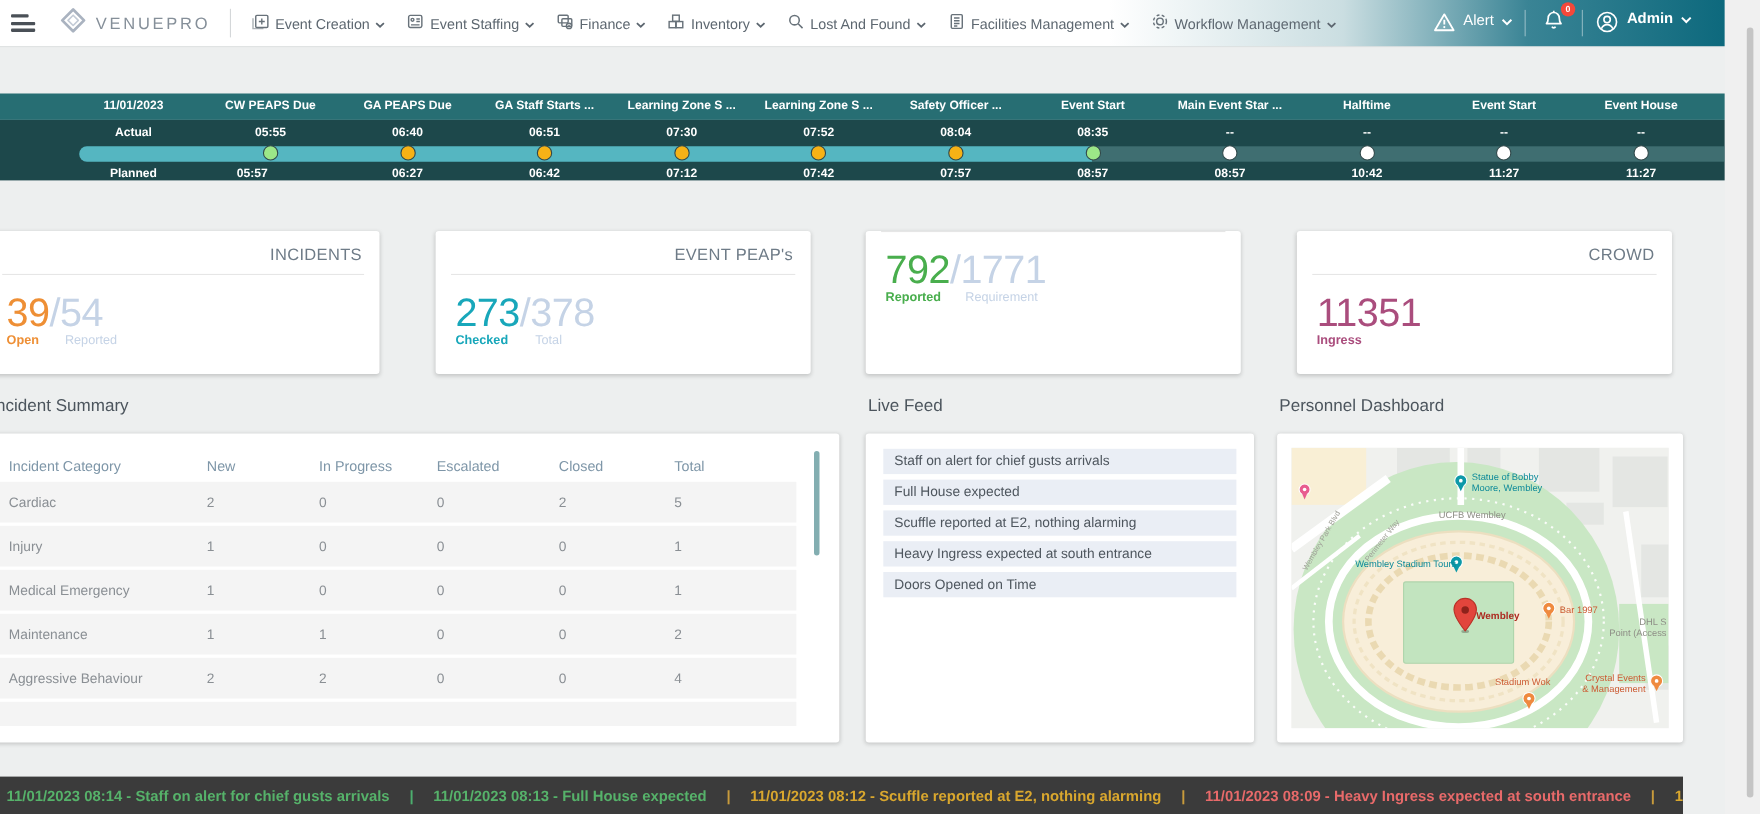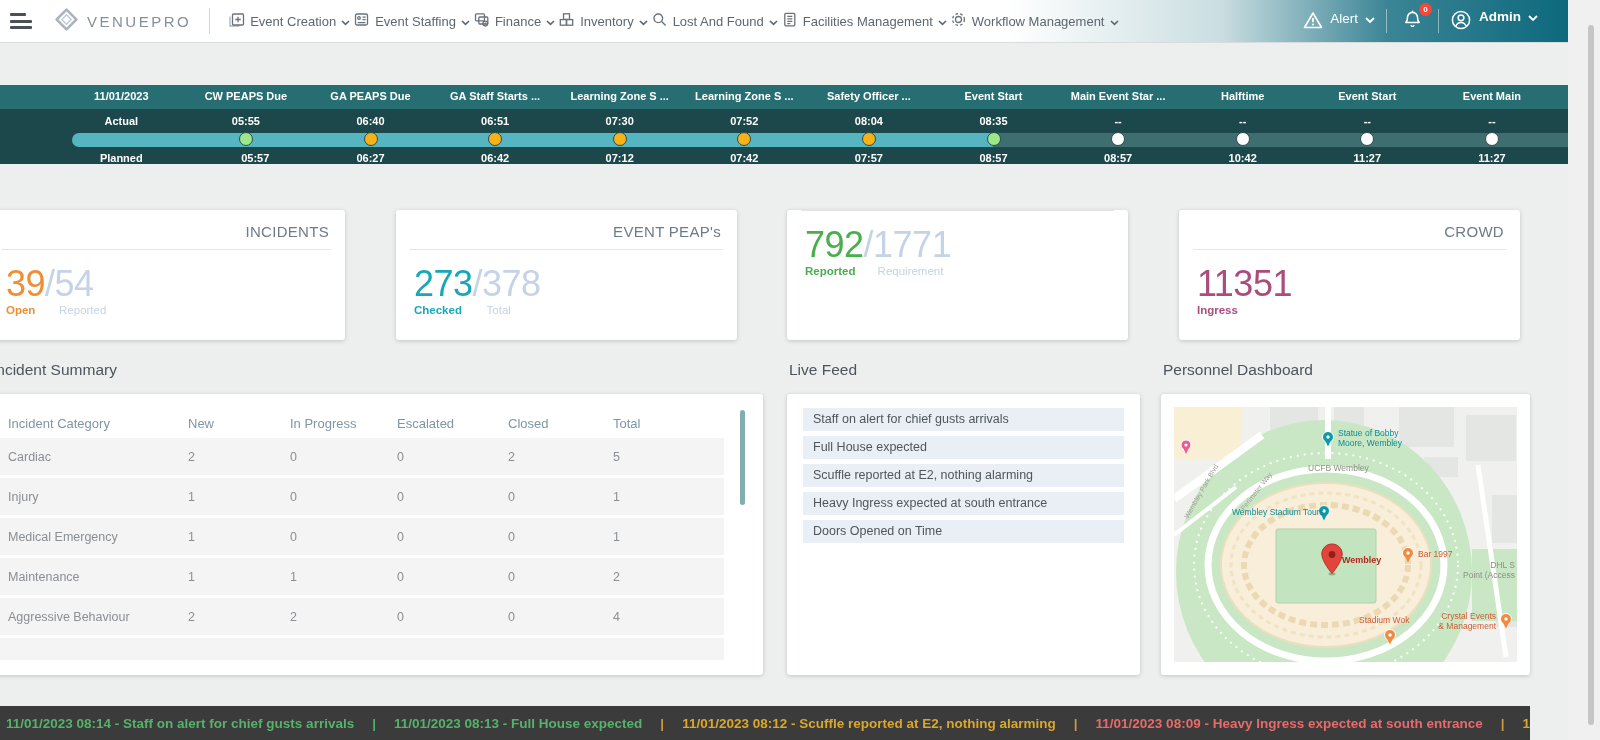--- a/index.html
+++ b/index.html
@@ -19,21 +19,21 @@
     position:absolute; right:0; top:0; width:560px; height:42px;
     background:linear-gradient(to right, rgba(255,255,255,0) 0%, rgba(193,216,220,.85) 38%, #3a8495 68%, #0d697d 100%);
   }
   .nav-left { position:absolute; left:8px; top:0; height:42px; display:flex; align-items:center; gap:14px; }
   .hamburger { display:flex; flex-direction:column; gap:3.5px; cursor:pointer; padding:4px 2px; }
   .hamburger span { display:block; height:3px; background:#4a5057; border-radius:1px; }
   .hamburger .b1 { width:16px; } .hamburger .b2 { width:22px; } .hamburger .b3 { width:22px; }
   .brand { display:flex; align-items:center; gap:8px; margin-left:6px; }
   .brand-name { font-size:15px; letter-spacing:2.5px; color:#858f99; font-weight:400; }
   .nav-sep { width:1px; height:26px; background:#d4d7d9; margin:0 4px; }
-  .nav-items { display:flex; align-items:center; gap:3px; }
+  .nav-items { display:flex; align-items:center; gap:19px; }
   .nav-item { display:flex; align-items:center; gap:5px; cursor:pointer; color:#5d6770; font-size:13px; white-space:nowrap; }
   .nav-item svg.mi { stroke:#68727a; }
   .chev { color:#5d6770; margin-top:1px; }
   .nav-right { position:absolute; right:30px; top:0; height:42px; display:flex; align-items:center; gap:11px; color:#fff; }
   .nav-right .vsep { width:1px; height:24px; background:rgba(255,255,255,.45); }
   .alert-btn, .admin-btn { display:flex; align-items:flex-start; gap:7px; cursor:pointer; font-size:13.5px; }
   .bell-wrap { position:relative; cursor:pointer; padding:2px 4px; }
   .badge {
     position:absolute; top:-4px; right:-5px; min-width:13px; height:13px; border-radius:7px;
     background:#f4483a; color:#fff; font-size:8px; line-height:13px; text-align:center; padding:0 3px; font-weight:700;
@@ -246,30 +246,30 @@
     <div class="tl-cell" style="left: 183.6px; width: 124.6px;">CW PEAPS Due</div>
     <div class="tl-cell" style="left: 308.2px; width: 124.6px;">GA PEAPS Due</div>
     <div class="tl-cell" style="left: 432.8px; width: 124.6px;">GA Staff Starts ...</div>
     <div class="tl-cell" style="left: 557.4px; width: 124.6px;">Learning Zone S ...</div>
     <div class="tl-cell" style="left: 682px; width: 124.6px;">Learning Zone S ...</div>
     <div class="tl-cell" style="left: 806.6px; width: 124.6px;">Safety Officer ...</div>
     <div class="tl-cell" style="left: 931.2px; width: 124.6px;">Event Start</div>
     <div class="tl-cell" style="left: 1055.8px; width: 124.6px;">Main Event Star ...</div>
     <div class="tl-cell" style="left: 1180.4px; width: 124.6px;">Halftime</div>
     <div class="tl-cell" style="left: 1305px; width: 124.6px;">Event Start</div>
-    <div class="tl-cell" style="left: 1429.6px; width: 124.6px;">Event Main</div>
+    <div class="tl-cell" style="left: 1429.6px; width: 124.6px;">Event House</div>
   </div>
 <div class="tl-body" id="tlBody">
   <div class="tl-bar done" style="left:72px;width:921px;"></div>
   <div class="tl-bar future" style="left:993px;width:575px;"></div>
   <div class="tl-progress"></div>
 <div class="tl-cell tl-actual" style="left: 59px; width: 124.6px;">Actual</div>
     <div class="tl-cell tl-planned" style="left: 59px; width: 124.6px;">Planned</div>
     <div class="tl-cell tl-actual" style="left: 183.6px; width: 124.6px;">05:55</div>
-    <div class="tl-cell tl-planned" style="left: 193px; width: 124.6px; text-align: center;">05:57</div>
+    <div class="tl-cell tl-planned" style="left: 167px; width: 124.6px; text-align: center;">05:57</div>
     <div class="tl-dot complete" style="left: 238.9px;"></div>
     <div class="tl-cell tl-actual" style="left: 308.2px; width: 124.6px;">06:40</div>
     <div class="tl-cell tl-planned" style="left: 308.2px; width: 124.6px;">06:27</div>
     <div class="tl-dot delayed" style="left: 363.5px;"></div>
     <div class="tl-cell tl-actual" style="left: 432.8px; width: 124.6px;">06:51</div>
     <div class="tl-cell tl-planned" style="left: 432.8px; width: 124.6px;">06:42</div>
     <div class="tl-dot delayed" style="left: 488.1px;"></div>
     <div class="tl-cell tl-actual" style="left: 557.4px; width: 124.6px;">07:30</div>
     <div class="tl-cell tl-planned" style="left: 557.4px; width: 124.6px;">07:12</div>
     <div class="tl-dot delayed" style="left: 612.7px;"></div>

